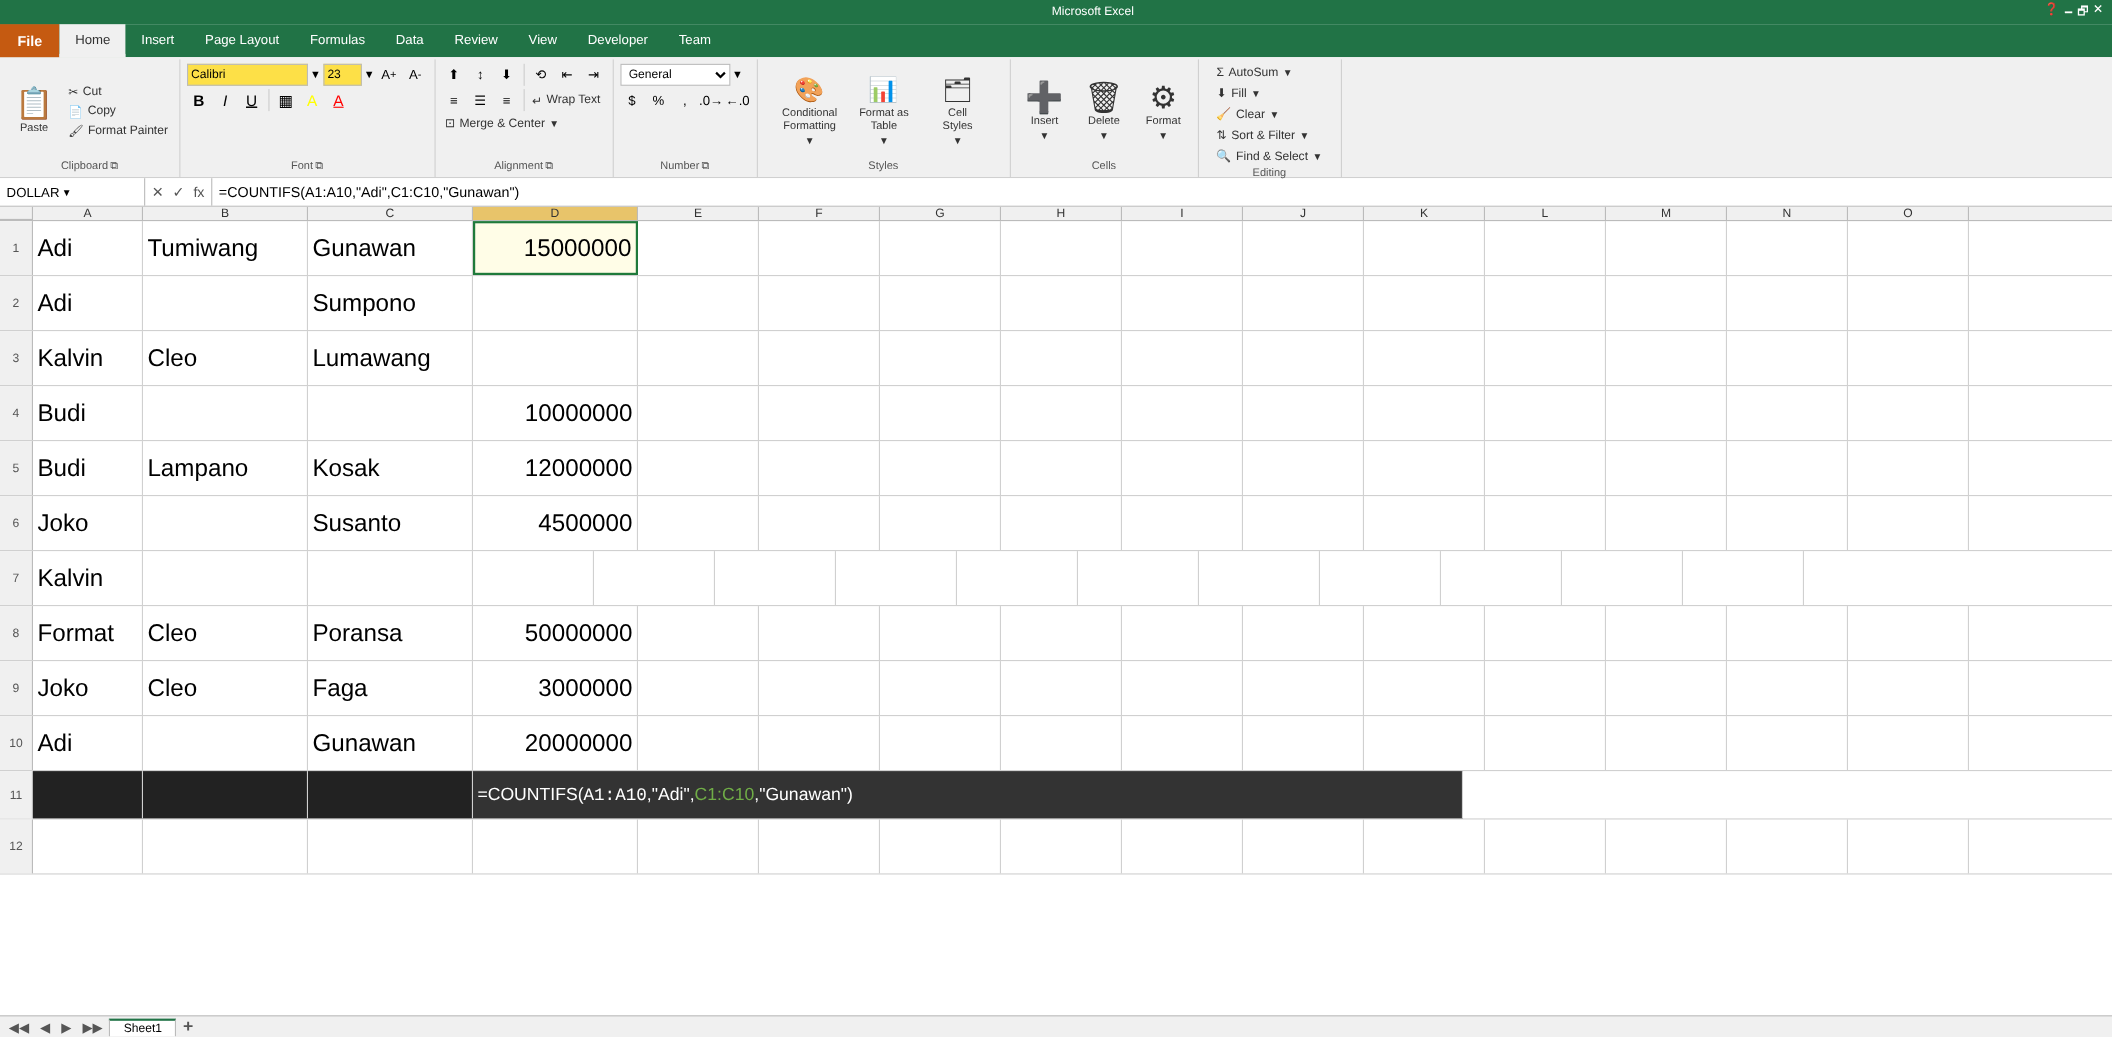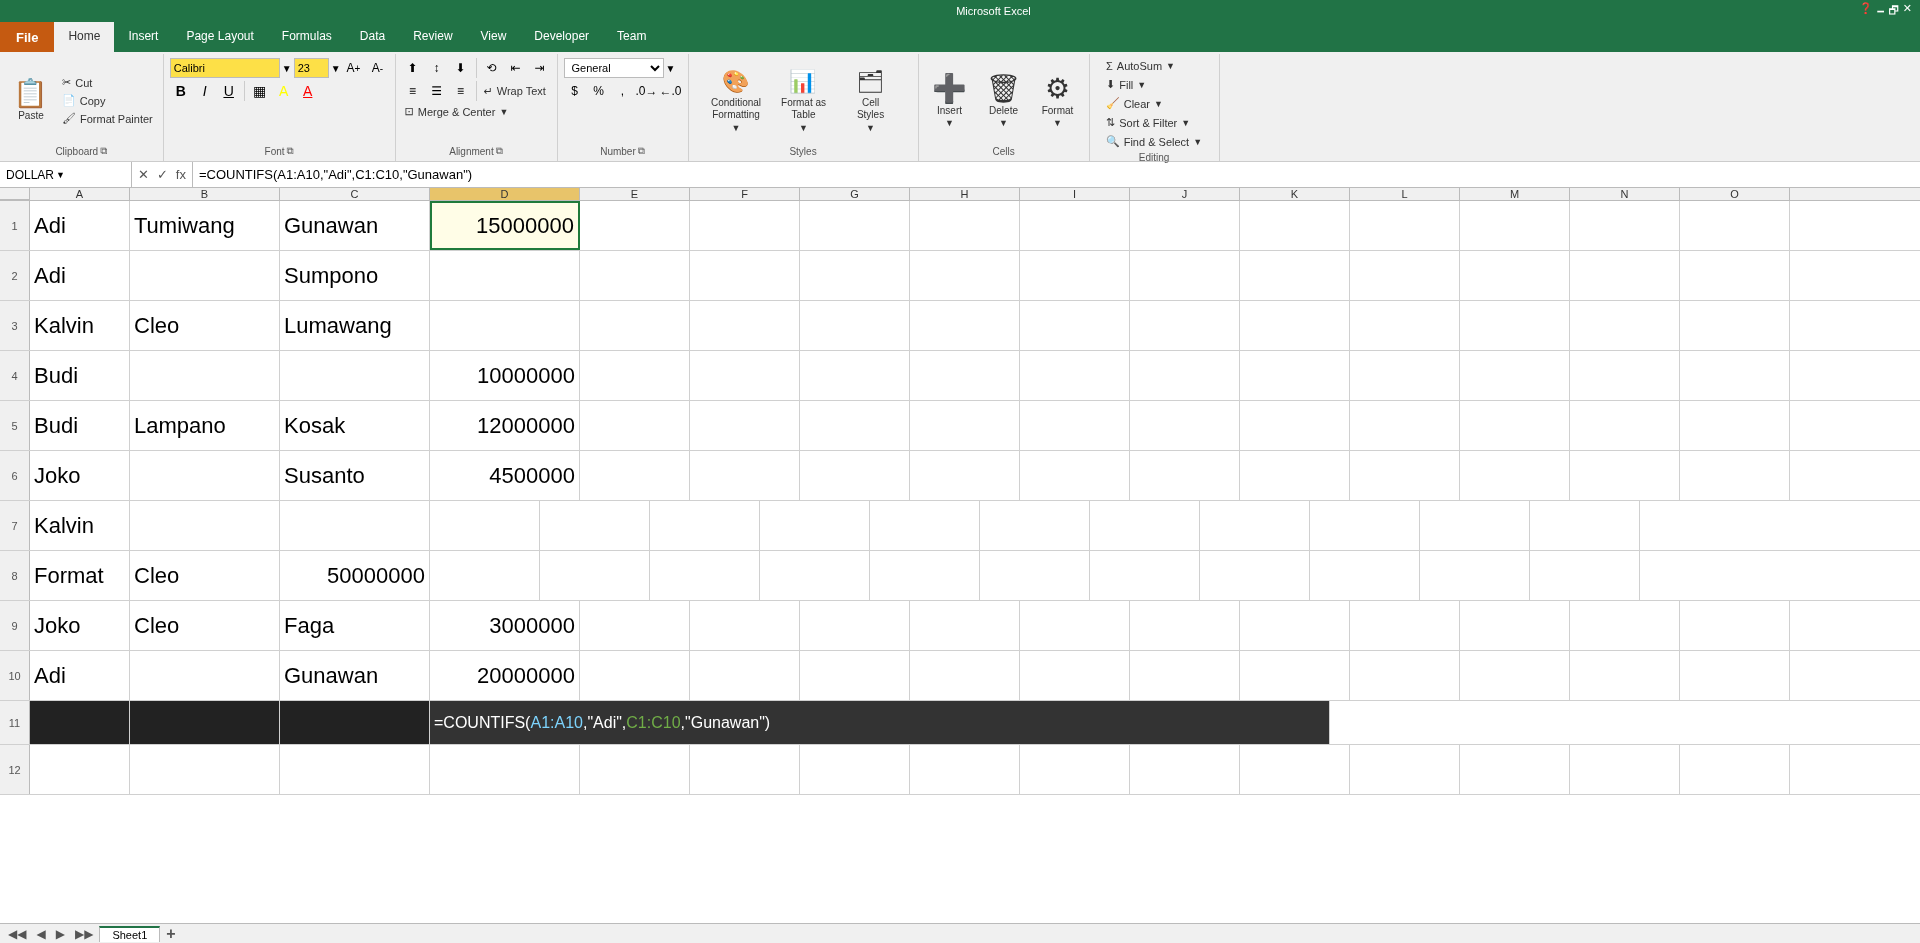--- a/index.html
+++ b/index.html
@@ -731,20 +731,21 @@
         <div class="cell col-k"></div>
         <div class="cell col-l"></div>
         <div class="cell col-m"></div>
         <div class="cell col-n"></div>
         <div class="cell col-o"></div>
       </div>
       <div class="grid-row data-row">
         <div class="row-num">8</div>
         <div class="cell col-a">Format</div>
         <div class="cell col-b">Cleo</div>
+        <div class="cell col-c">Poransa</div>
         <div class="cell col-d cell-right">50000000</div>
         <div class="cell col-e"></div>
         <div class="cell col-f"></div>
         <div class="cell col-g"></div>
         <div class="cell col-h"></div>
         <div class="cell col-i"></div>
         <div class="cell col-j"></div>
         <div class="cell col-k"></div>
         <div class="cell col-l"></div>
         <div class="cell col-m"></div>
@@ -787,21 +788,21 @@
         <div class="cell col-n"></div>
         <div class="cell col-o"></div>
       </div>
       <div class="grid-row formula-display-row">
         <div class="row-num">11</div>
         <div class="cell col-a" style="background: rgb(34, 34, 34);"></div>
         <div class="cell col-b" style="background: rgb(34, 34, 34);"></div>
         <div class="cell col-c" style="background: rgb(34, 34, 34);"></div>
         <div class="cell col-d" style="background: rgb(51, 51, 51); color: rgb(255, 255, 255); font-size: 16px; width: 900px; min-width: 900px;">
           <span style="color:#fff;">=COUNTIFS(</span>
-          <span style="color:#7dd3fc;">A1:A10</span>
+          <span style="color:#ffffff;font-family:Liberation Mono, monospace;">A1:A10</span>
           <span style="color:#fff;">,"Adi",</span>
           <span style="color:#70ad47;">C1:C10</span>
           <span style="color:#fff;">,"Gunawan")</span>
         </div>
       </div>
       <div class="grid-row data-row">
         <div class="row-num">12</div>
         <div class="cell col-a"></div>
         <div class="cell col-b"></div>
         <div class="cell col-c"></div>

